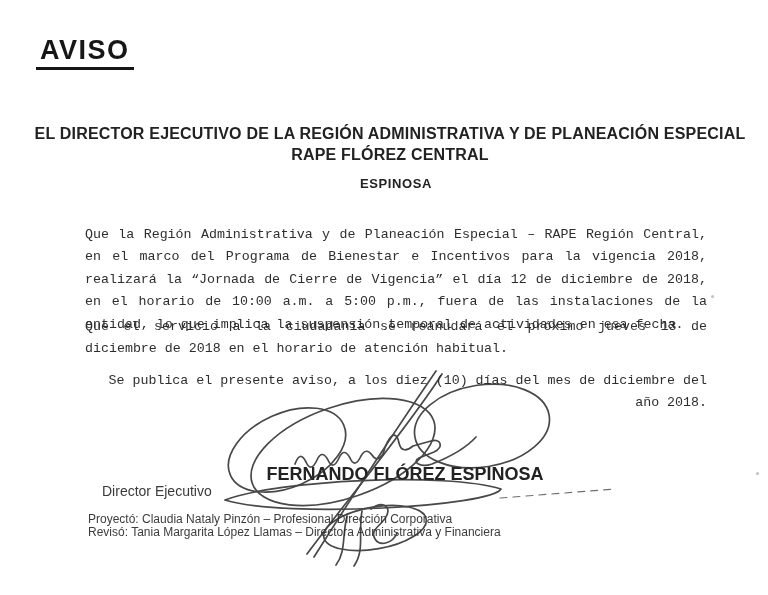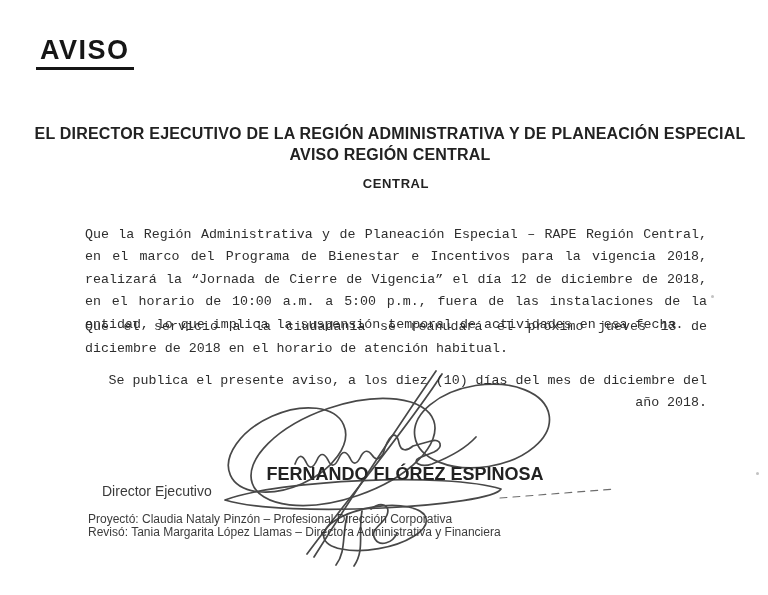--- a/index.html
+++ b/index.html
@@ -105,24 +105,24 @@
 <body>
 
 <div class="page">
 
   <h1 class="doc-title">
     <span>AVISO</span>
   </h1>
 
   <div class="issuer">
     <div>EL DIRECTOR EJECUTIVO DE LA REGIÓN ADMINISTRATIVA Y DE PLANEACIÓN ESPECIAL</div>
-    <div>AVISO REGIÓN CENTRAL</div>
+    <div>RAPE FLÓREZ CENTRAL</div>
   </div>
 
-  <div class="informa">CENTRAL</div>
+  <div class="informa">ESPINOSA</div>
 
   <p class="body-par p1">Que la Región Administrativa y de Planeación Especial – RAPE Región Central, en el marco del Programa de Bienestar e Incentivos para la vigencia 2018, realizará la “Jornada de Cierre de Vigencia” el día 12 de diciembre de 2018, en el horario de 10:00 a.m. a 5:00 p.m., fuera de las instalaciones de la entidad, lo que implica la suspensión temporal de actividades en esa fecha.</p>
   <p class="body-par p2">Que el servicio a la ciudadanía se reanudará el próximo jueves 13 de diciembre de 2018 en el horario de atención habitual.</p>
   <p class="body-par p3">Se publica el presente aviso, a los diez (10) días del mes de diciembre del año 2018.</p>
 
   <svg class="signature-svg" viewBox="0 0 430 200" fill="none" stroke="#2f2f2f" stroke-width="1.7" stroke-linecap="round" stroke-linejoin="round" opacity="0.88">
 
     <ellipse cx="92" cy="82" rx="62" ry="37" transform="rotate(-24 92 82)"></ellipse>
 
     <ellipse cx="148" cy="84" rx="96" ry="46" transform="rotate(-19 148 84)"></ellipse>

